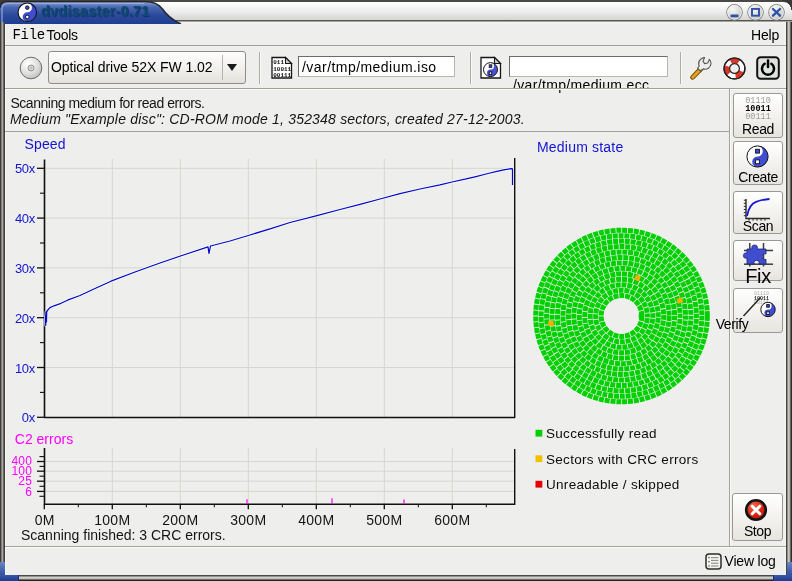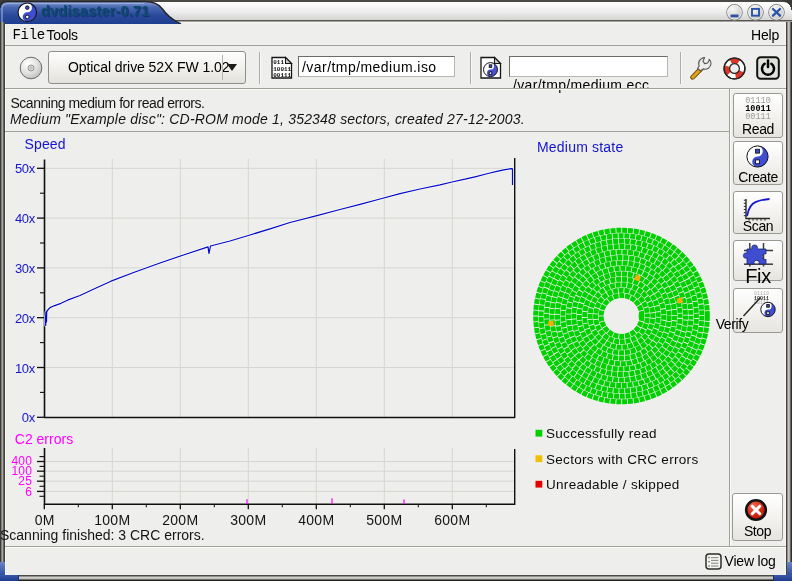--- a/index.html
+++ b/index.html
@@ -69,21 +69,21 @@
           <stop offset="0.5" stop-color="#e0e0de"></stop>
           <stop offset="0.85" stop-color="#bdbdbb"></stop>
           <stop offset="1" stop-color="#a8a8a6"></stop>
         </radialGradient>
       </defs>
       <circle cx="12" cy="12" r="10.8" fill="url(#cdg)" stroke="#6d6d6b" stroke-width="1"></circle>
       <circle cx="12" cy="12" r="3" fill="#d6d6d2" stroke="#8f8f8d" stroke-width="0.9"></circle>
       <circle cx="12" cy="12" r="1.4" fill="#c2c2be"></circle>
     </svg>
     <div class="abs" style="left:48px;top:51px;width:198px;height:33px;background:linear-gradient(#fefefe,#efeeea 60%,#e3e1dc);border:1px solid #8f8d88;border-radius:3px;"></div>
-    <div class="abs" style="left:68px;top:58.8px;font-size:14px;letter-spacing:-0.08px;color:#000;">Optical drive 52X FW 1.02</div>
+    <div class="abs" style="left:51px;top:58.8px;font-size:14px;letter-spacing:-0.08px;color:#000;">Optical drive 52X FW 1.02</div>
     <div class="abs" style="left:222px;top:55px;width:1px;height:25px;background:#b5b3ad;"></div>
     <div class="abs" style="left:227px;top:64px;width:0;height:0;border-left:5.5px solid transparent;border-right:5.5px solid transparent;border-top:7px solid #1a1a1a;"></div>
     <div class="abs" style="left:259px;top:52px;width:1px;height:32px;background:#aeaca6;"></div>
     <div class="abs" style="left:260px;top:52px;width:1px;height:32px;background:#f8f8f5;"></div>
     <div class="abs" style="left:470px;top:52px;width:1px;height:32px;background:#aeaca6;"></div>
     <div class="abs" style="left:471px;top:52px;width:1px;height:32px;background:#f8f8f5;"></div>
     <div class="abs" style="left:680px;top:52px;width:1px;height:32px;background:#aeaca6;"></div>
     <div class="abs" style="left:681px;top:52px;width:1px;height:32px;background:#f8f8f5;"></div>
     <svg class="abs" style="left:271px;top:56px" width="22" height="23" viewBox="0 0 22 23">
       <path d="M1,1.5 H14.5 L20.5,7.5 V22 H1 Z" fill="#fff" stroke="#161616" stroke-width="1.3"></path>
@@ -120,21 +120,21 @@
     <svg class="abs" style="left:756px;top:56px" width="24" height="24" viewBox="0 0 24 24">
       <rect x="1.2" y="1.2" width="21.6" height="21.6" rx="3.5" fill="#dfe3db" stroke="#121212" stroke-width="2"></rect>
       <path d="M8.6,7.8 A6,6 0 1 0 15.4,7.8" fill="none" stroke="#000" stroke-width="2.5" stroke-linecap="round"></path>
       <line x1="12" y1="4.6" x2="12" y2="11" stroke="#000" stroke-width="2.5" stroke-linecap="round"></line>
     </svg>
     <div class="abs" style="left:5px;top:88px;width:781px;height:1px;background:#a2a09a;"></div>
     <div class="abs" style="left:5px;top:89px;width:781px;height:1px;background:#fafaf7;"></div>
     <div class="abs" style="left:10.4px;top:94.5px;font-size:14px;letter-spacing:-0.45px;color:#141414;">Scanning medium for read errors.</div>
     <div class="abs" style="left:10px;top:110.6px;font-size:14px;letter-spacing:0.2px;font-style:italic;color:#141414;">Medium "Example disc": CD-ROM mode 1, 352348 sectors, created 27-12-2003.</div>
     <div class="abs" style="left:5px;top:131px;width:724px;height:1px;background:#a2a09a;"></div>
-    <div class="abs" style="left:0;top:526.8px;font-size:14px;color:#141414;">Scanning finished: 3 CRC errors.</div>
+    <div class="abs" style="left:21px;top:526.8px;font-size:14px;color:#141414;">Scanning finished: 3 CRC errors.</div>
     <svg width="730" height="415" viewBox="0 131 730 415" style="position:absolute;left:0;top:131px;" shape-rendering="auto">
       <line x1="112.3" y1="159" x2="112.3" y2="418" stroke="#d5d5d1" stroke-width="1"></line>
       <line x1="112.3" y1="448" x2="112.3" y2="505" stroke="#d5d5d1" stroke-width="1"></line>
       <line x1="180.3" y1="159" x2="180.3" y2="418" stroke="#d5d5d1" stroke-width="1"></line>
       <line x1="180.3" y1="448" x2="180.3" y2="505" stroke="#d5d5d1" stroke-width="1"></line>
       <line x1="248.3" y1="159" x2="248.3" y2="418" stroke="#d5d5d1" stroke-width="1"></line>
       <line x1="248.3" y1="448" x2="248.3" y2="505" stroke="#d5d5d1" stroke-width="1"></line>
       <line x1="316.3" y1="159" x2="316.3" y2="418" stroke="#d5d5d1" stroke-width="1"></line>
       <line x1="316.3" y1="448" x2="316.3" y2="505" stroke="#d5d5d1" stroke-width="1"></line>
       <line x1="384.3" y1="159" x2="384.3" y2="418" stroke="#d5d5d1" stroke-width="1"></line>

